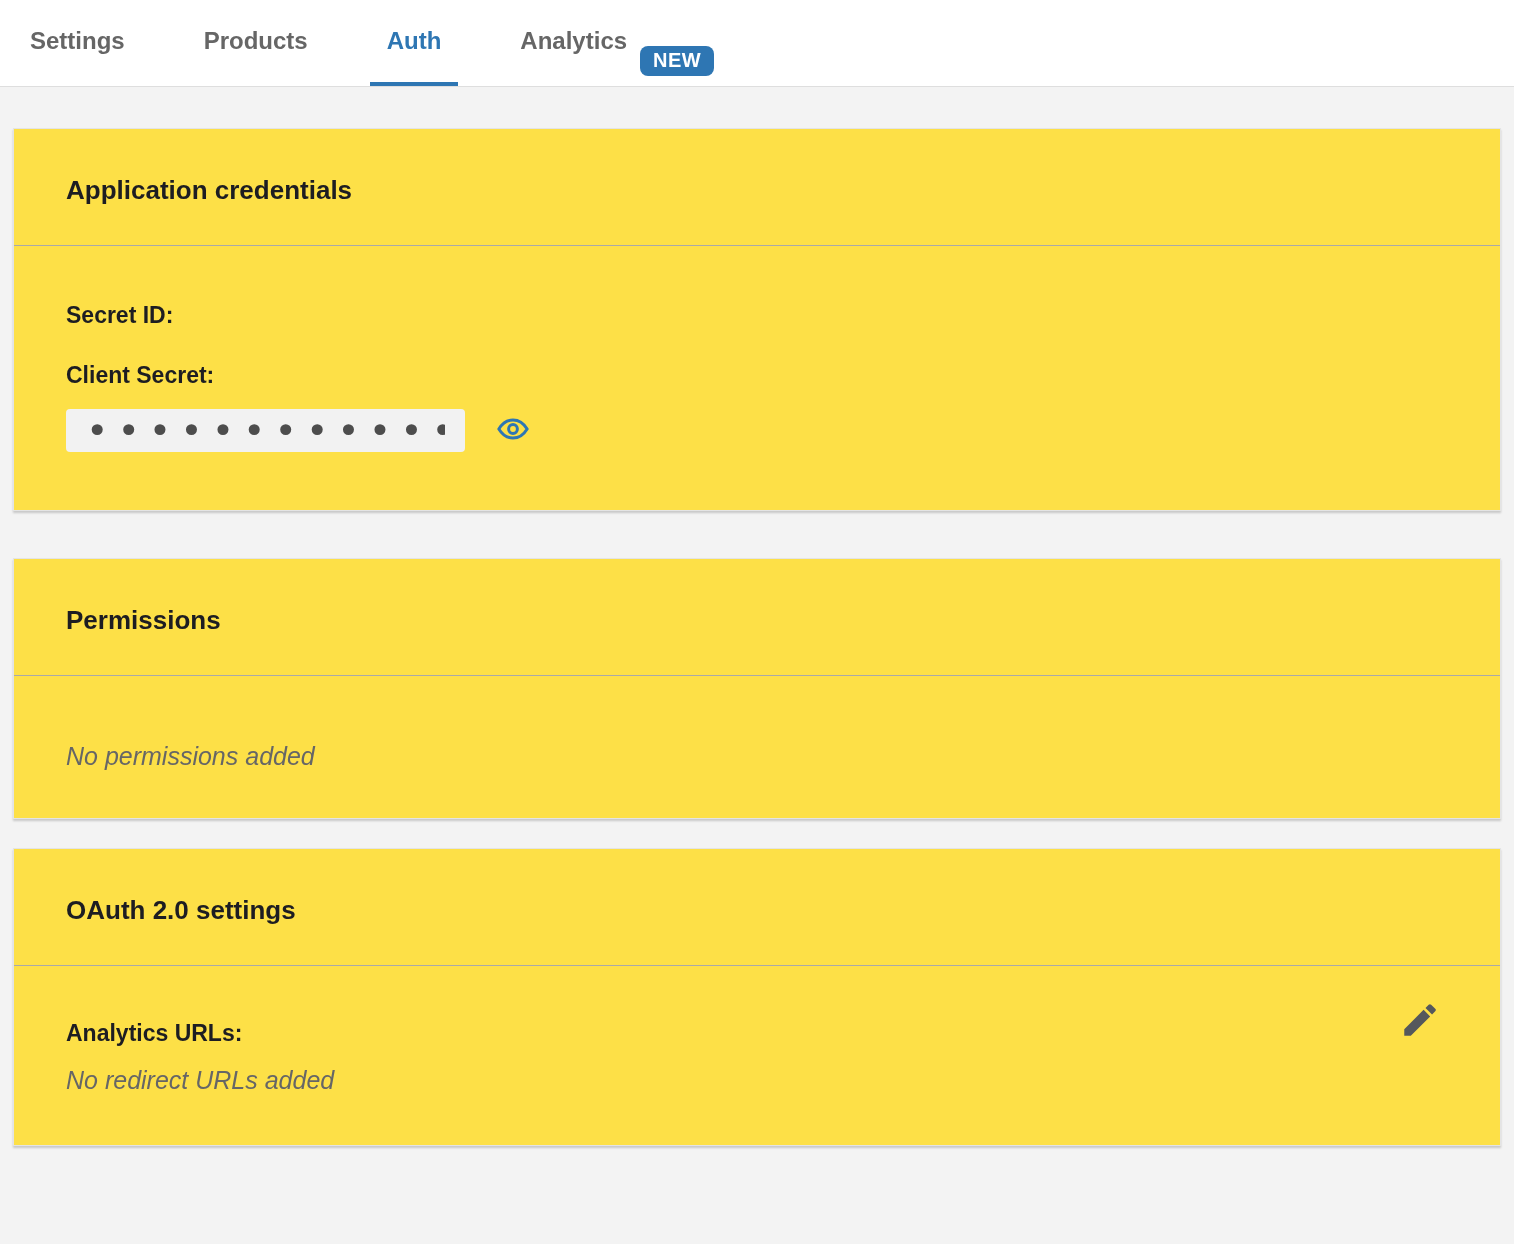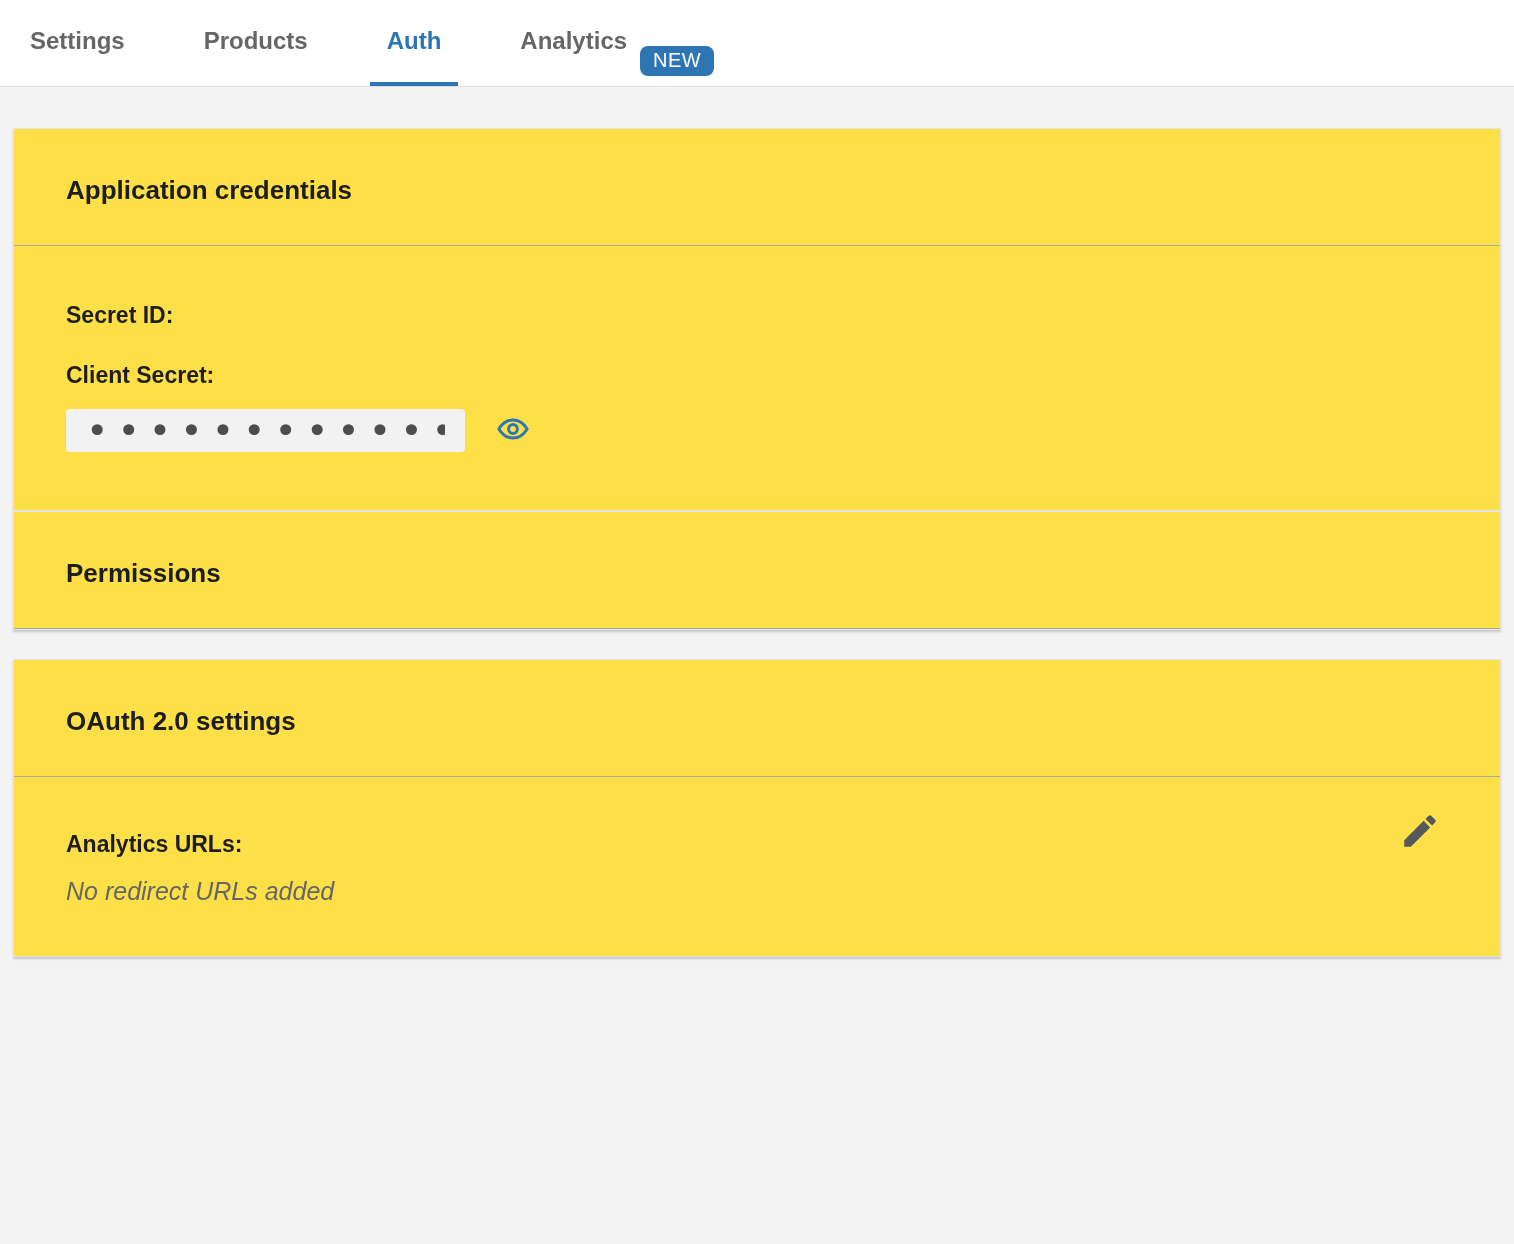--- a/index.html
+++ b/index.html
@@ -32,31 +32,31 @@
   .tab{
     display:flex;align-items:center;gap:13px;
     padding:0 17px;margin-right:45px;
     font-size:24px;font-weight:600;color:var(--tab-gray);
     border-bottom:4px solid transparent;
     cursor:pointer;white-space:nowrap;
   }
   .tab.active{color:var(--blue);border-bottom-color:var(--blue);}
   .badge{
     background:var(--blue);color:#ffffff;
-    font-size:20px;font-weight:400;letter-spacing:.5px;
+    font-size:20px;font-weight:700;letter-spacing:.5px;
     padding:4px 13px 6px;border-radius:8px;line-height:1;margin-top:40px;
   }
   
   .card{
     background:#fde047;margin:0 13px;
     border:1px solid var(--card-border);
     box-shadow:0 2px 2px rgba(0,0,0,0.18);
   }
   .card-credentials{margin-top:41px;}
-  .card-permissions{}
+  .card-permissions{margin-top:47px;}
   .card-oauth{margin-top:29px;}
   .card-header{
     padding:46px 52px 39px;
     border-bottom:1px solid var(--divider);
   }
   .card-title{font-size:26px;font-weight:700;color:var(--heading);}
   .card-body{padding:56px 52px 58px;}
   .field-label{font-size:23px;font-weight:700;color:var(--heading);}
   .input-box{
     width:399px;height:43px;margin-top:17px;
@@ -126,20 +126,23 @@
         </span>
       </button>
     </div>
   </div>
 </section>
 
 <section class="card card-permissions">
   <div class="card-header">
     <h2 class="card-title" style="margin:0">Permissions</h2>
   </div>
+  <div class="body-empty">
+    <div class="empty-text">No permissions added</div>
+  </div>
 </section>
 
 <section class="card card-oauth">
   <div class="card-header">
     <h2 class="card-title" style="margin:0">OAuth 2.0 settings</h2>
   </div>
   <div class="body-oauth">
     <div class="field-label redirect-label">Analytics URLs:</div>
     <div class="empty-text">No redirect URLs added</div>
     <button class="pencil-btn">

